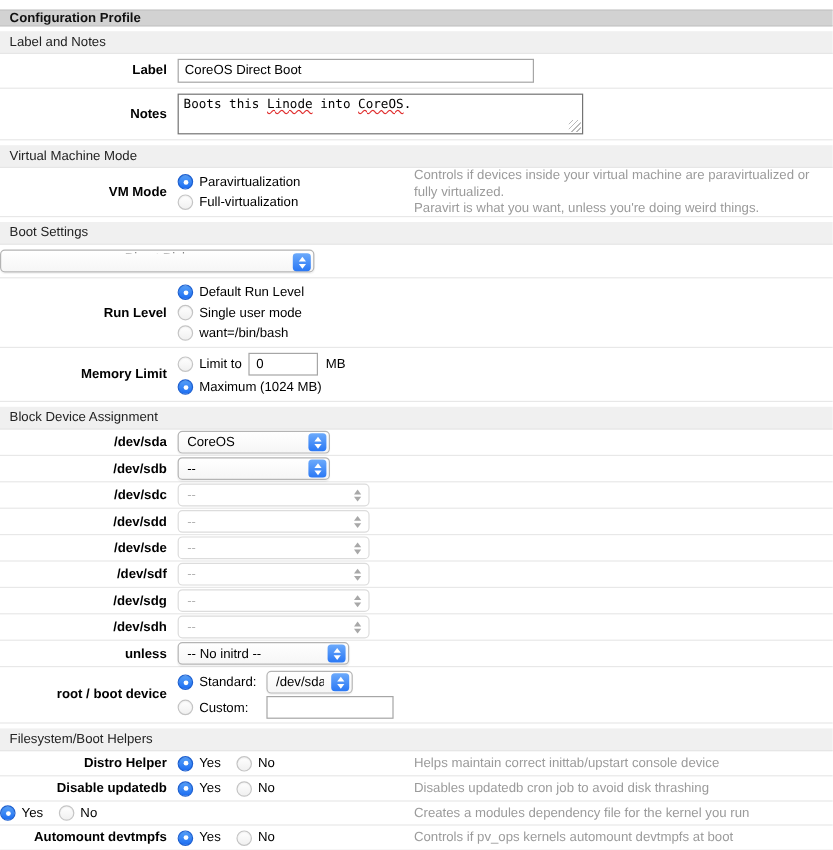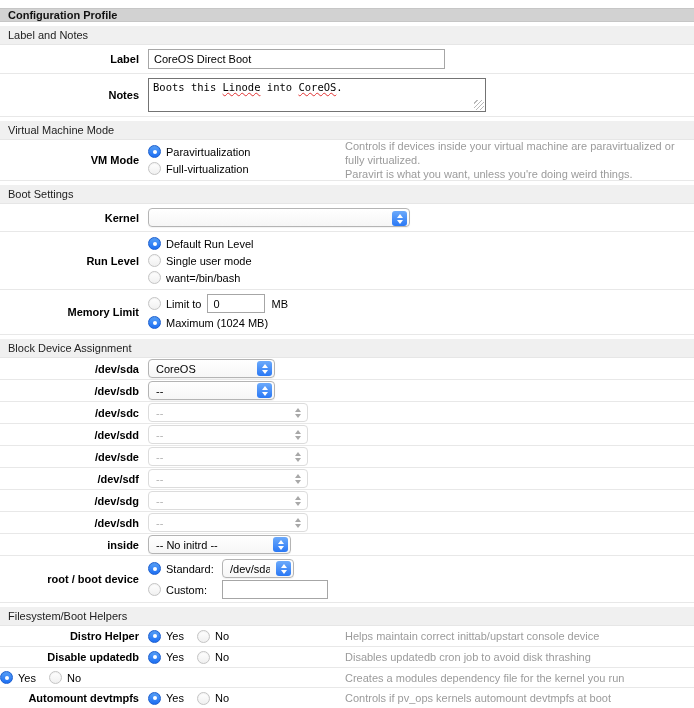--- a/index.html
+++ b/index.html
@@ -137,21 +137,20 @@
     </div>
     <div class="help">
       <div>Controls if devices inside your virtual machine are paravirtualized or fully virtualized.</div>
       <div>Paravirt is what you want, unless you're doing weird things.</div>
     </div>
   </div>
 
   <div class="bar">Boot Settings</div>
 
   <div class="row">
-    <div class="lbl">Kernel</div>
     <div class="ctl">
       <div class="sel w-kernel">
         <span class="txt">Direct Disk</span>
         <span class="cap">
             <span class="up"></span>
             <span class="dn"></span>
           </span>
       </div>
     </div>
   </div>
@@ -290,21 +289,21 @@
         <span class="txt">--</span>
         <span class="cap">
             <span class="up"></span>
             <span class="dn"></span>
           </span>
       </div>
     </div>
   </div>
 
   <div class="row drow">
-    <div class="lbl">inside</div>
+    <div class="lbl">unless</div>
     <div class="ctl">
       <div class="sel w-initrd">
         <span class="txt">-- No initrd --</span>
         <span class="cap">
             <span class="up"></span>
             <span class="dn"></span>
           </span>
       </div>
     </div>
   </div>

